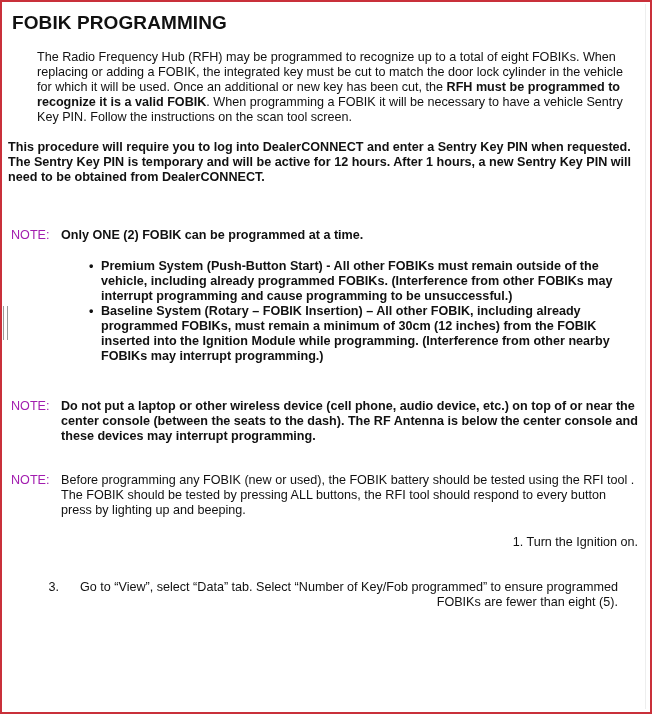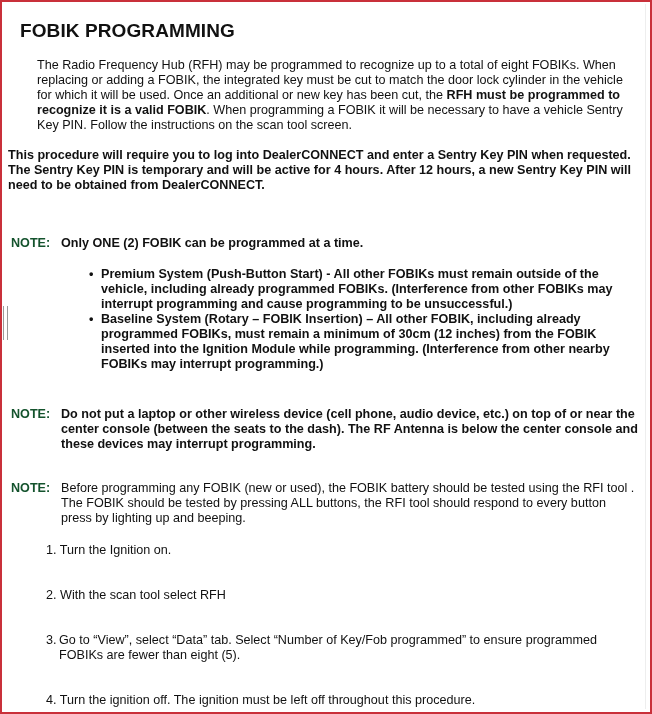--- a/index.html
+++ b/index.html
@@ -35,41 +35,41 @@
       right: 6px; top: 4px;
       width: 1px; height: 705px;
       background: #eeeeee;
     }
     .content {
       position: absolute;
       left: 8px; top: 6px;
       width: 630px;
     }
     h1 {
-      margin: 12px;
+      margin: 4px;
       font-size: 19px;
       font-weight: bold;
       line-height: 26px;
       letter-spacing: 0.1px;
     }
     .p {
       font-size: 12.6px;
       line-height: 15px;
       margin: 0;
     }
     .intro { margin-top: 14px; margin-left: 29px; }
     .bold-para { margin-top: 15px; font-weight: bold; }
     .note {
       display: flex;
       font-size: 12.6px;
       line-height: 15px;
     }
     .note-label {
-      color: #14532d;
-      font-weight: bold;
+      color: #a21caf;
+      font-weight: normal;
       width: 53px;
       flex: 0 0 53px;
       padding-left: 3px;
       box-sizing: border-box;
     }
     .note-text { flex: 1; }
     .note-1 { margin-top: 43px; }
     .note-2 { margin-top: 35px; }
     .note-3 { margin-top: 29px; }
     .b { font-weight: bold; }
@@ -94,35 +94,36 @@
       margin: 17px 0 0 0;
       padding: 0 0 0 38px;
       list-style: none;
       font-size: 12.6px;
       line-height: 15px;
     }
     ol.steps li {
       position: relative;
       padding-left: 0;
       margin-bottom: 30px;
+      text-align: right;
     }
   </style>
 </head>
 <body>
 
 <div class="frame"></div>
 <div class="left-mark"></div>
 <div class="right-line"></div>
 
 <div class="content">
   <h1>FOBIK PROGRAMMING</h1>
 
   <p class="p intro"><span>The Radio Frequency Hub (RFH) may be programmed to recognize up to a total of eight FOBIKs. When replacing or adding a FOBIK, the integrated key must be cut to match the door lock cylinder in the vehicle for which it will be used. Once an additional or new key has been cut, the </span><span class="b">RFH must be programmed to recognize it is a valid FOBIK</span><span>. When programming a FOBIK it will be necessary to have a vehicle Sentry Key PIN. Follow the instructions on the scan tool screen.</span></p>
 
-  <p class="p bold-para">This procedure will require you to log into DealerCONNECT and enter a Sentry Key PIN when requested. The Sentry Key PIN is temporary and will be active for 4 hours. After 12 hours, a new Sentry Key PIN will need to be obtained from DealerCONNECT.</p>
+  <p class="p bold-para">This procedure will require you to log into DealerCONNECT and enter a Sentry Key PIN when requested. The Sentry Key PIN is temporary and will be active for 12 hours. After 1 hours, a new Sentry Key PIN will need to be obtained from DealerCONNECT.</p>
 
   <div class="note note-1">
     <span class="note-label">NOTE:</span>
     <span class="note-text b">Only ONE (2) FOBIK can be programmed at a time.</span>
   </div>
   <ul class="bullets">
     <li><span class="dot">•</span><span>Premium System (Push-Button Start) - All other FOBIKs must remain outside of the vehicle, including already programmed FOBIKs. (Interference from other FOBIKs may interrupt programming and cause programming to be unsuccessful.)</span></li>
     <li><span class="dot">•</span><span>Baseline System (Rotary – FOBIK Insertion) – All other FOBIK, including already programmed FOBIKs, must remain a minimum of 30cm (12 inches) from the FOBIK inserted into the Ignition Module while programming. (Interference from other nearby FOBIKs may interrupt programming.)</span></li>
   </ul>
 
@@ -131,20 +132,18 @@
     <span class="note-text b">Do not put a laptop or other wireless device (cell phone, audio device, etc.) on top of or near the center console (between the seats to the dash). The RF Antenna is below the center console and these devices may interrupt programming.</span>
   </div>
 
   <div class="note note-3">
     <span class="note-label">NOTE:</span>
     <span class="note-text">Before programming any FOBIK (new or used), the FOBIK battery should be tested using the RFI tool . The FOBIK should be tested by pressing ALL buttons, the RFI tool should respond to every button press by lighting up and beeping.</span>
   </div>
 
   <ol class="steps">
     <li><span>1.</span> <span>Turn the Ignition on.</span></li>
-    <li><span>2.</span> <span>With the scan tool select RFH</span></li>
     <li style="display:flex;">
         <span style="flex:0 0 13px;">3.</span>
         <span style="flex:1; padding-right:20px;">Go to “View”, select “Data” tab. Select “Number of Key/Fob programmed” to ensure programmed FOBIKs are fewer than eight (5).</span>
       </li>
-    <li><span>4.</span> <span>Turn the ignition off. The ignition must be left off throughout this procedure.</span></li>
   </ol>
 </div>
 
 </body></html>

